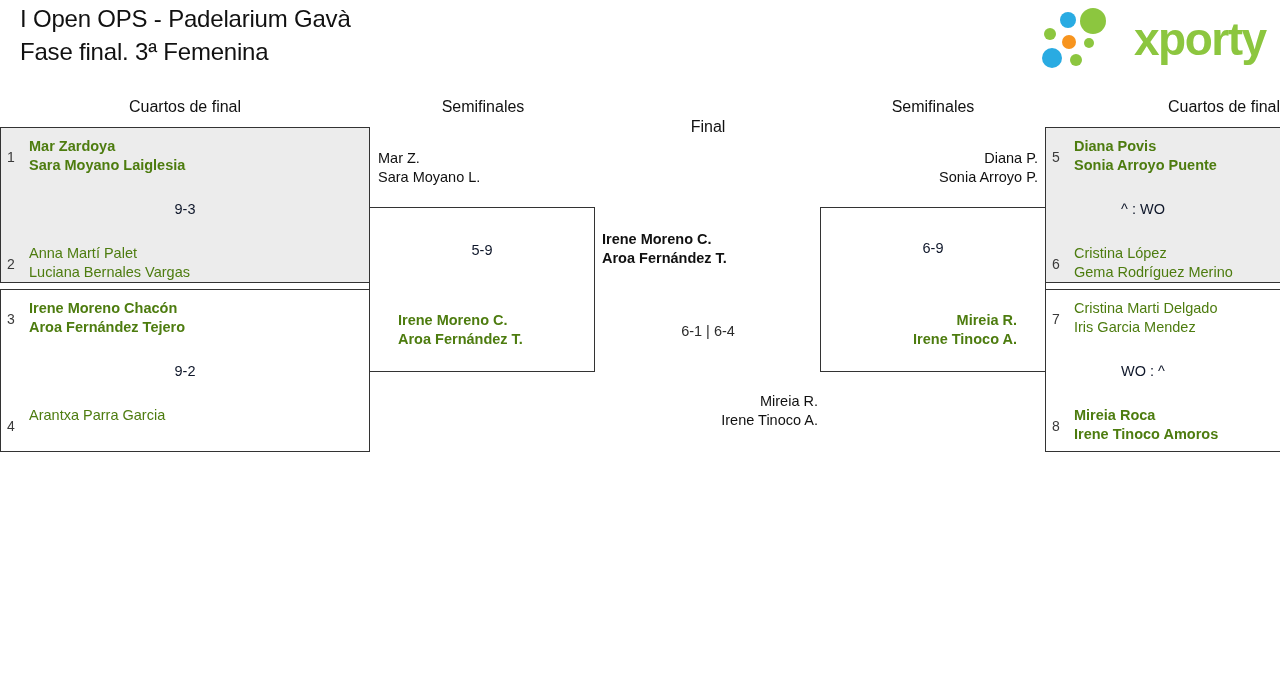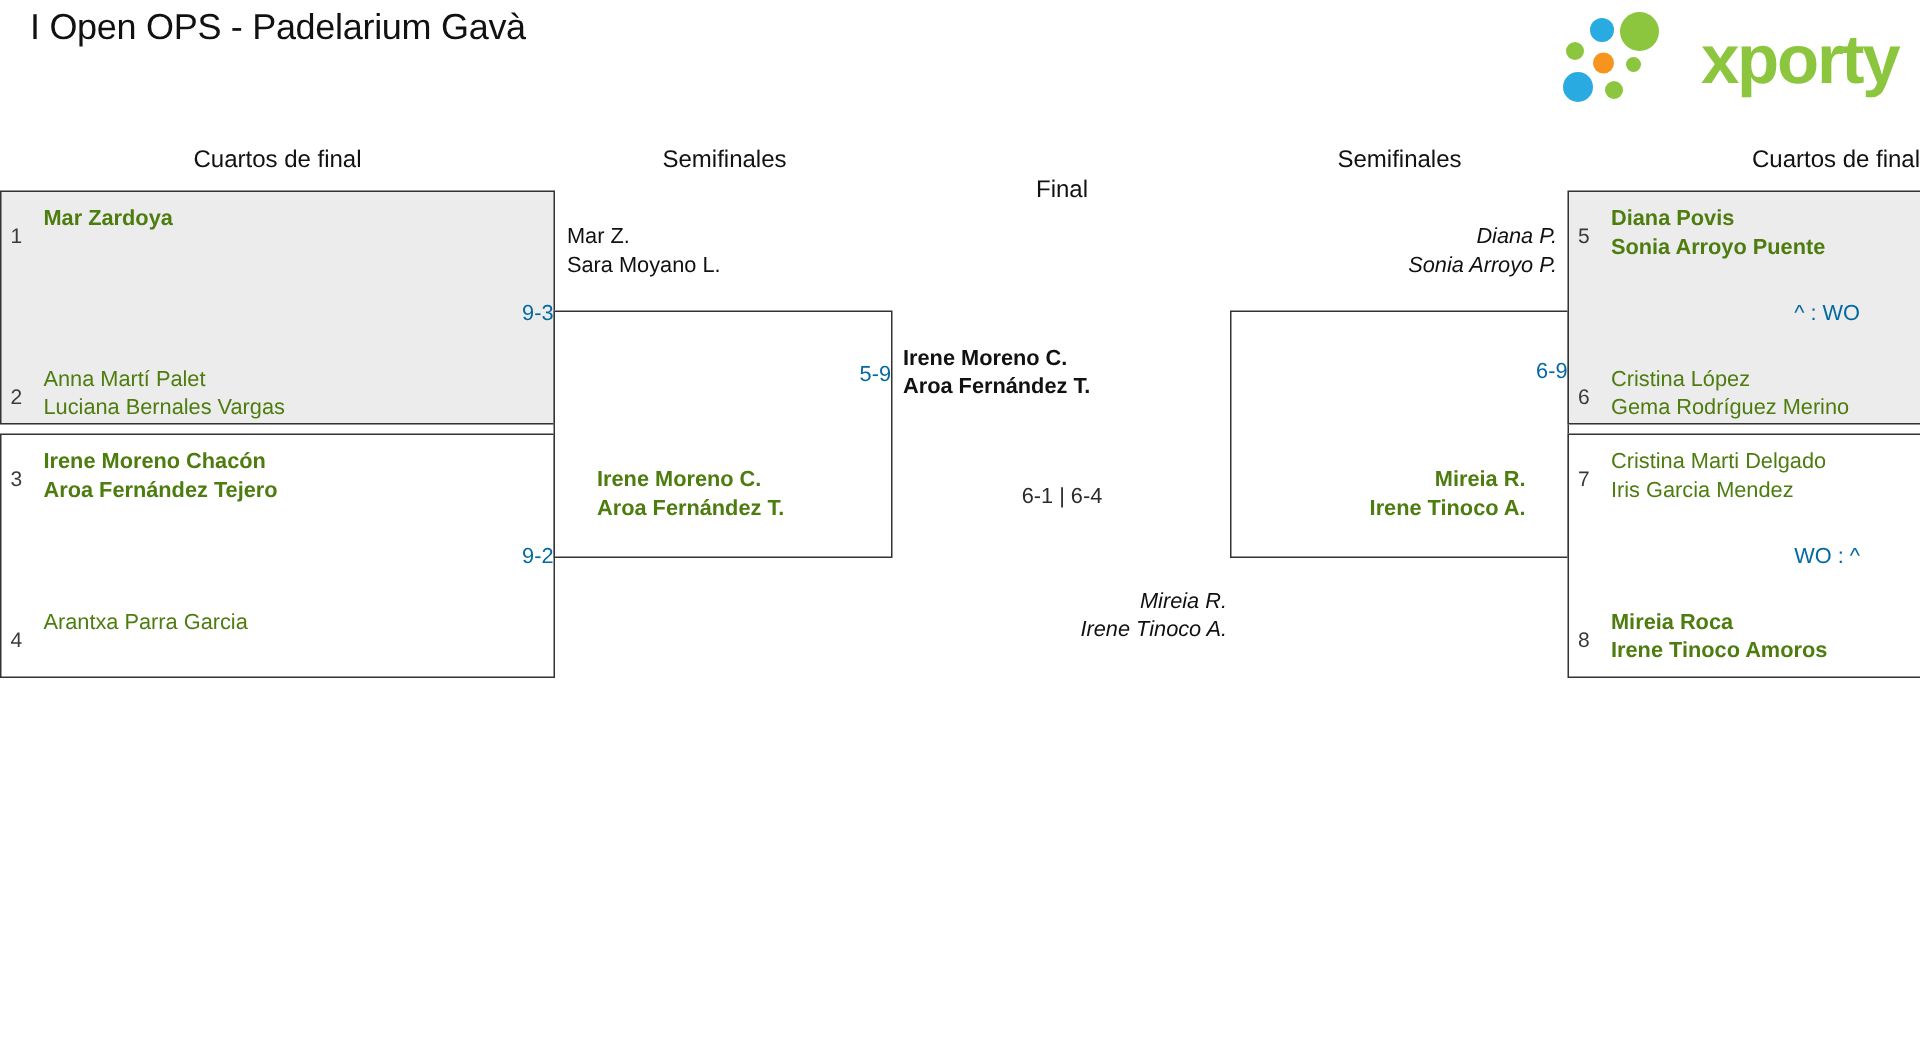--- a/index.html
+++ b/index.html
@@ -106,55 +106,56 @@
   }
   .team.winner .names { font-weight: 700; }
   .team.left .seed { left: 6px; }
   .team.left .names { margin-left: 18px; }
   .team.right { text-align: right; }
   .team.right .names { margin-right: 18px; }
 
   .score {
     position: absolute;
     width: 100%;
-    text-align: right;
-    font-size: 14.5px;
-    line-height: 19px;
-    color: #0369a1;
+    text-align: center;
+    font-size: 14.5px;
+    line-height: 19px;
+    color: #0f172a;
   }
 
   
   .free-team {
     position: absolute;
   }
   .free-team .names {
     font-size: 14.5px;
     line-height: 19px;
     color: #111111;
     white-space: nowrap;
   }
   .free-team.winner .names { font-weight: 700; }
-  .free-team.ralign { text-align: right; font-style: italic; }
+  .free-team.ralign { text-align: right; }
 
   .free-score {
     position: absolute;
     text-align: center;
     font-size: 14.5px;
     line-height: 19px;
     color: #2b2b2b;
     white-space: nowrap;
   }
 </style>
 </head>
 <body>
 
 <div id="root">
 
   <div class="title-block">
     <div class="title-line">I Open OPS - Padelarium Gavà</div>
+    <div class="title-line">Fase final. 3ª Femenina</div>
   </div>
 
   <div class="logo">
     <span class="dot d1"></span>
     <span class="dot d2"></span>
     <span class="dot d3"></span>
     <span class="dot d4"></span>
     <span class="dot d5"></span>
     <span class="dot d6"></span>
     <span class="dot d7"></span>
@@ -164,20 +165,21 @@
   <div class="round-label" style="left:85px;  width:200px;">Cuartos de final</div>
   <div class="round-label" style="left:383px; width:200px;">Semifinales</div>
   <div class="round-label" style="left:608px; width:200px;margin-top:20px;">Final</div>
   <div class="round-label" style="left:833px; width:200px;">Semifinales</div>
   <div class="round-label" style="left:1124px;width:200px;">Cuartos de final</div>
 
   <div class="match shaded" style="left:0px; top:127px; width:370px; height:156px;">
     <div class="team left winner" style="top:9px;">
       <span class="seed" style="top:11px;">1</span>
       <div class="names">Mar Zardoya</div>
+      <div class="names">Sara Moyano Laiglesia</div>
     </div>
     <div class="score" style="top:72px;">9-3</div>
     <div class="team left" style="top:116px;">
       <span class="seed" style="top:11px;">2</span>
       <div class="names">Anna Martí Palet</div>
       <div class="names">Luciana Bernales Vargas</div>
     </div>
   </div>
 
   <div class="match" style="left:0px; top:289px; width:370px; height:163px;">

